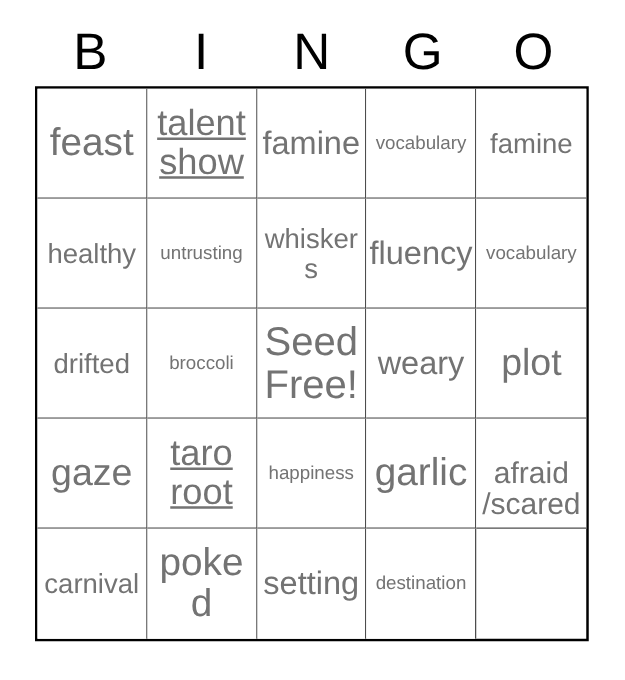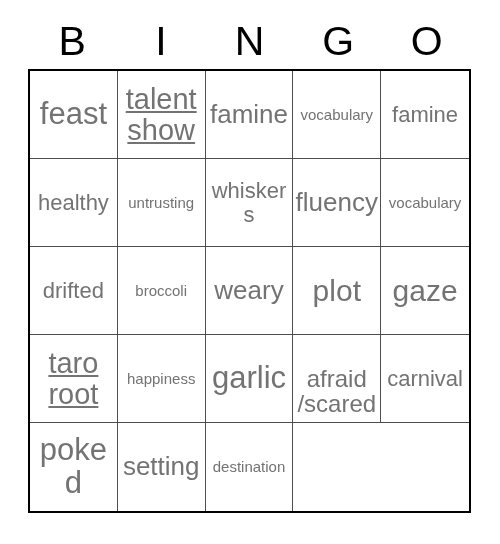--- a/index.html
+++ b/index.html
@@ -142,20 +142,24 @@
         <span class="cell-text fs-xs">vocabulary</span>
       </div>
 
     <div class="bingo-cell">
         <span class="cell-text fs-sm">drifted</span>
       </div>
     <div class="bingo-cell">
         <span class="cell-text fs-xs">broccoli</span>
       </div>
     <div class="bingo-cell">
+        <span class="cell-text fs-free">Seed
+Free!</span>
+      </div>
+    <div class="bingo-cell">
         <span class="cell-text fs-md">weary</span>
       </div>
     <div class="bingo-cell">
         <span class="cell-text fs-xl">plot</span>
       </div>
 
     <div class="bingo-cell">
         <span class="cell-text fs-xl">gaze</span>
       </div>
     <div class="bingo-cell">

